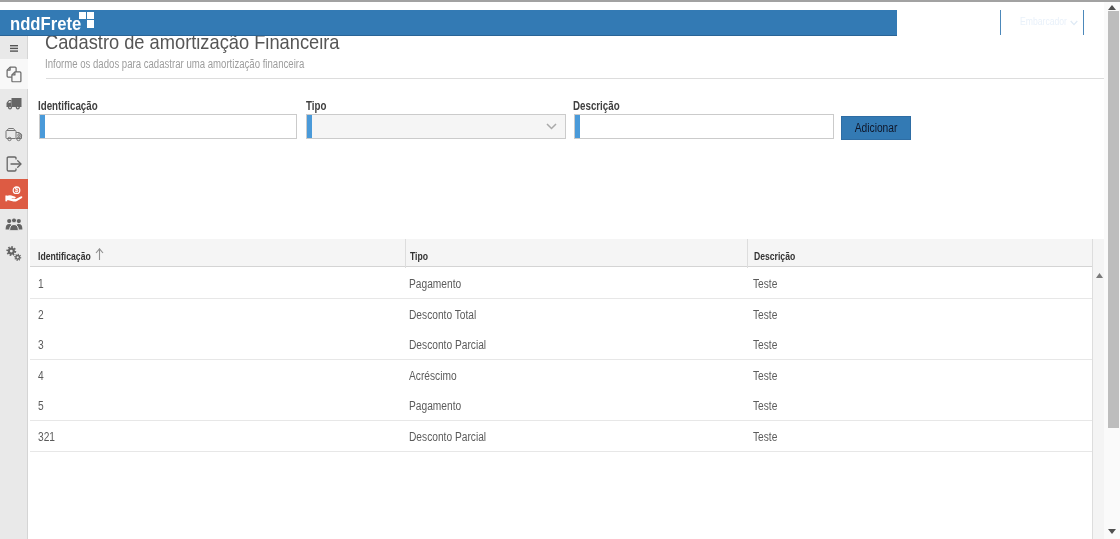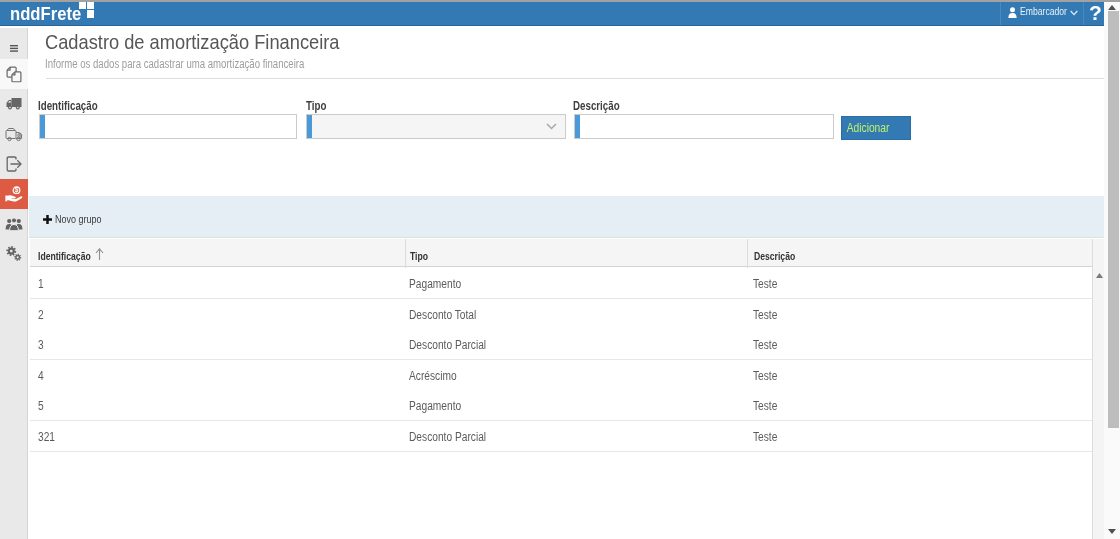--- a/index.html
+++ b/index.html
@@ -4,21 +4,21 @@
 <style>
   html,body{margin:0;padding:0;}
   body{width:1120px;height:539px;overflow:hidden;position:relative;
        font-family:"Liberation Sans",sans-serif;background:#fff;}
   .abs{position:absolute;}
 
   
   #topgray{left:0;top:0;width:1120px;height:2px;background:#a2a2a2;z-index:100;}
 
   
-  #topbar{left:0;top:0;width:1104px;height:25px;background:#337ab4;
+  #topbar{left:0;top:10px;width:897px;height:25px;background:#337ab4;
           border-bottom:1px solid #2a6496;z-index:10;}
   #logo{left:10px;top:3px;font-size:18.5px;font-weight:bold;color:#fff;transform:scaleX(0.9);transform-origin:0 0;white-space:nowrap;}
   .sq{position:absolute;background:#fff;}
   #sep1{left:1000px;top:0;width:1px;height:25px;background:#4c88ba;}
   #sep2{left:1083px;top:0;width:1px;height:25px;background:#4c88ba;}
   #useric{left:1008px;top:7px;}
   #embarcador{left:1020px;top:5px;font-size:11.5px;color:#e9f1fa;transform:scaleX(0.75);transform-origin:0 0;white-space:nowrap;}
   #chev{left:1070px;top:10px;}
   #qmark{left:1089px;top:1px;font-size:21px;font-weight:bold;color:#fff;}
 
@@ -33,21 +33,21 @@
   #h1{left:17px;top:2px;font-size:21px;color:#565656;transform:scaleX(0.87);transform-origin:0 0;white-space:nowrap;}
   #sub{left:17px;top:28.5px;font-size:12px;color:#9d9d9d;transform:scaleX(0.8);transform-origin:0 0;white-space:nowrap;}
   #hr1{left:18px;top:49.5px;width:1058px;height:0;border-top:1px solid #ddd;}
 
   .flabel{position:absolute;font-size:12.5px;font-weight:bold;color:#404040;transform:scaleX(0.78);transform-origin:0 0;white-space:nowrap;}
   .finput{position:absolute;top:86px;height:23px;background:#fff;
           border:1px solid #cbcbcb;}
   .bluebar{position:absolute;left:0;top:0;width:5px;height:23px;background:#4a9ad9;}
   #fsel{background:#f5f5f5;}
   #btnadd{left:813px;top:88px;width:68px;height:22px;background:#337ab4;
-          border:1px solid #2e6da4;color:#bef264;font-size:12.5px;
+          border:1px solid #2e6da4;color:#0f172a;font-size:12.5px;text-align:center;
           line-height:22px;}
 
   #filtbar{left:1px;top:145px;width:1075px;height:21px;background:#e7edf4;
            border-top:1px solid #d8d8d8;border-bottom:1px solid #c9cdd2;}
   #filtlabel{left:10px;top:4.5px;font-size:12px;color:#5f5f5f;transform:scaleX(0.8);transform-origin:0 0;white-space:nowrap;}
   #aplicarI{position:absolute;left:963px;top:8.5px;}
   #aplicar{position:absolute;left:973px;top:4.5px;font-size:11px;color:#666;transform:scaleX(0.78);transform-origin:0 0;white-space:nowrap;}
   #limparI{position:absolute;left:1008px;top:7.5px;}
   #limpar{position:absolute;left:1019.5px;top:4.5px;font-size:11px;color:#666;transform:scaleX(0.78);transform-origin:0 0;white-space:nowrap;}
 
@@ -199,26 +199,20 @@
     <svg style="position:absolute;right:8px;top:8px;" width="11" height="7" viewBox="0 0 11 7">
       <path d="M1 1 L5.5 5.5 L10 1" stroke="#a9a9a9" stroke-width="1.5" fill="none"></path>
     </svg>
   </div>
   <div class="finput" style="left:545.5px;width:258px;">
       <div class="bluebar"></div>
     </div>
   <div class="abs" id="btnadd"><span style="display:inline-block;transform:scaleX(0.82);">Adicionar</span></div>
 
 
-  <div class="abs" id="novogrupo">
-    <svg class="abs" id="ngplus" width="9" height="9" viewBox="0 0 9 9">
-        <path d="M4.5 0 V9 M0 4.5 H9" stroke="#111" stroke-width="2.5"></path>
-      </svg>
-    <div class="abs" id="nglabel">Novo grupo</div>
-  </div>
 
   <div class="abs" id="ghead">
     <div class="gth" style="left:8px;">Identificação</div>
     <svg style="position:absolute;left:65px;top:9px;" width="9" height="13" viewBox="0 0 9 13">
       <path d="M4.5 1.5 V12" stroke="#8f8f8f" stroke-width="1.1" fill="none"></path>
       <path d="M1 5 L4.5 0.8 L8 5" stroke="#8f8f8f" stroke-width="1.1" fill="none"></path>
     </svg>
     <div class="gth" style="left:380px;">Tipo</div>
     <div class="gth" style="left:724px;">Descrição</div>
     <div class="gsep" style="left:375px;"></div>

